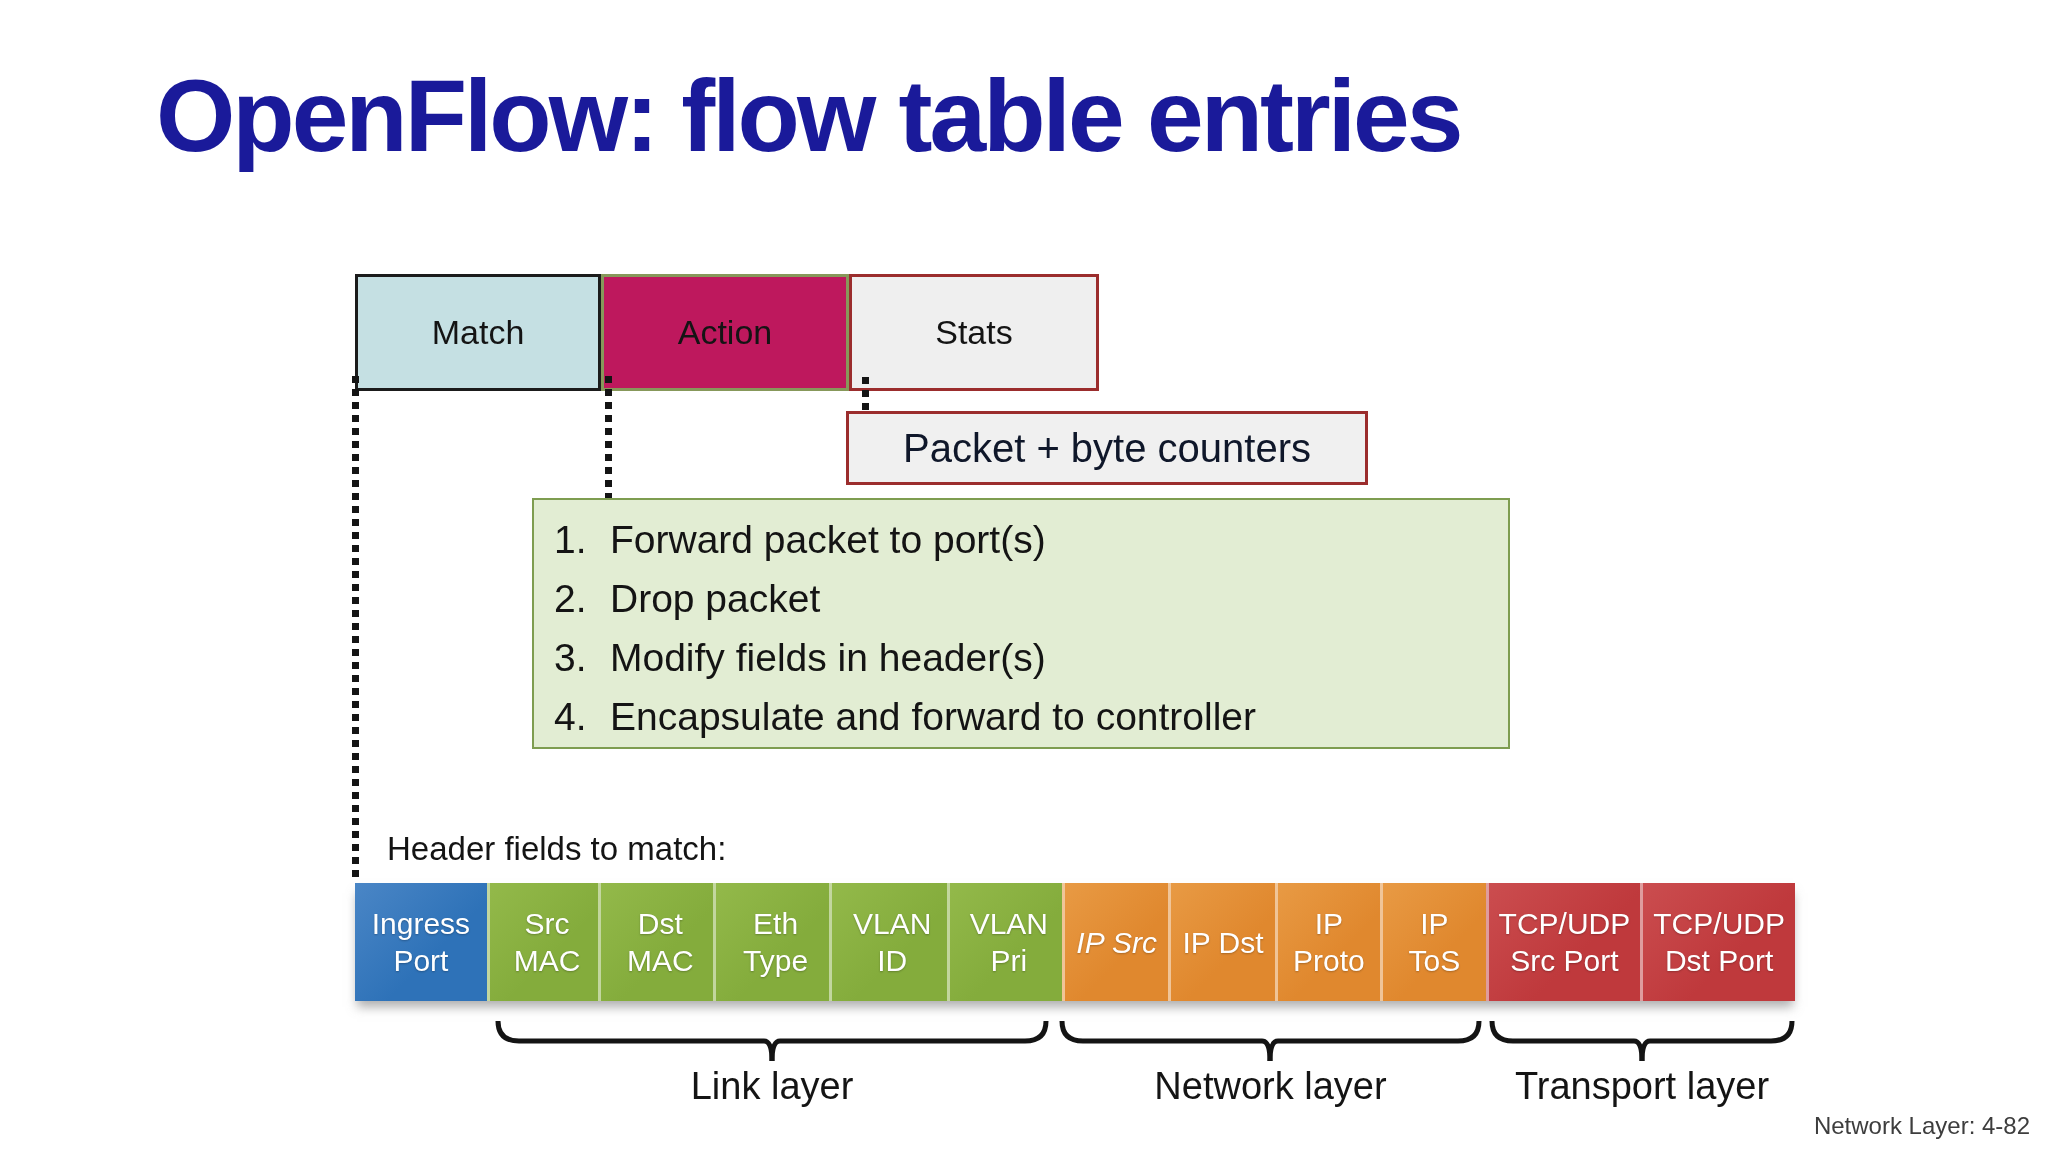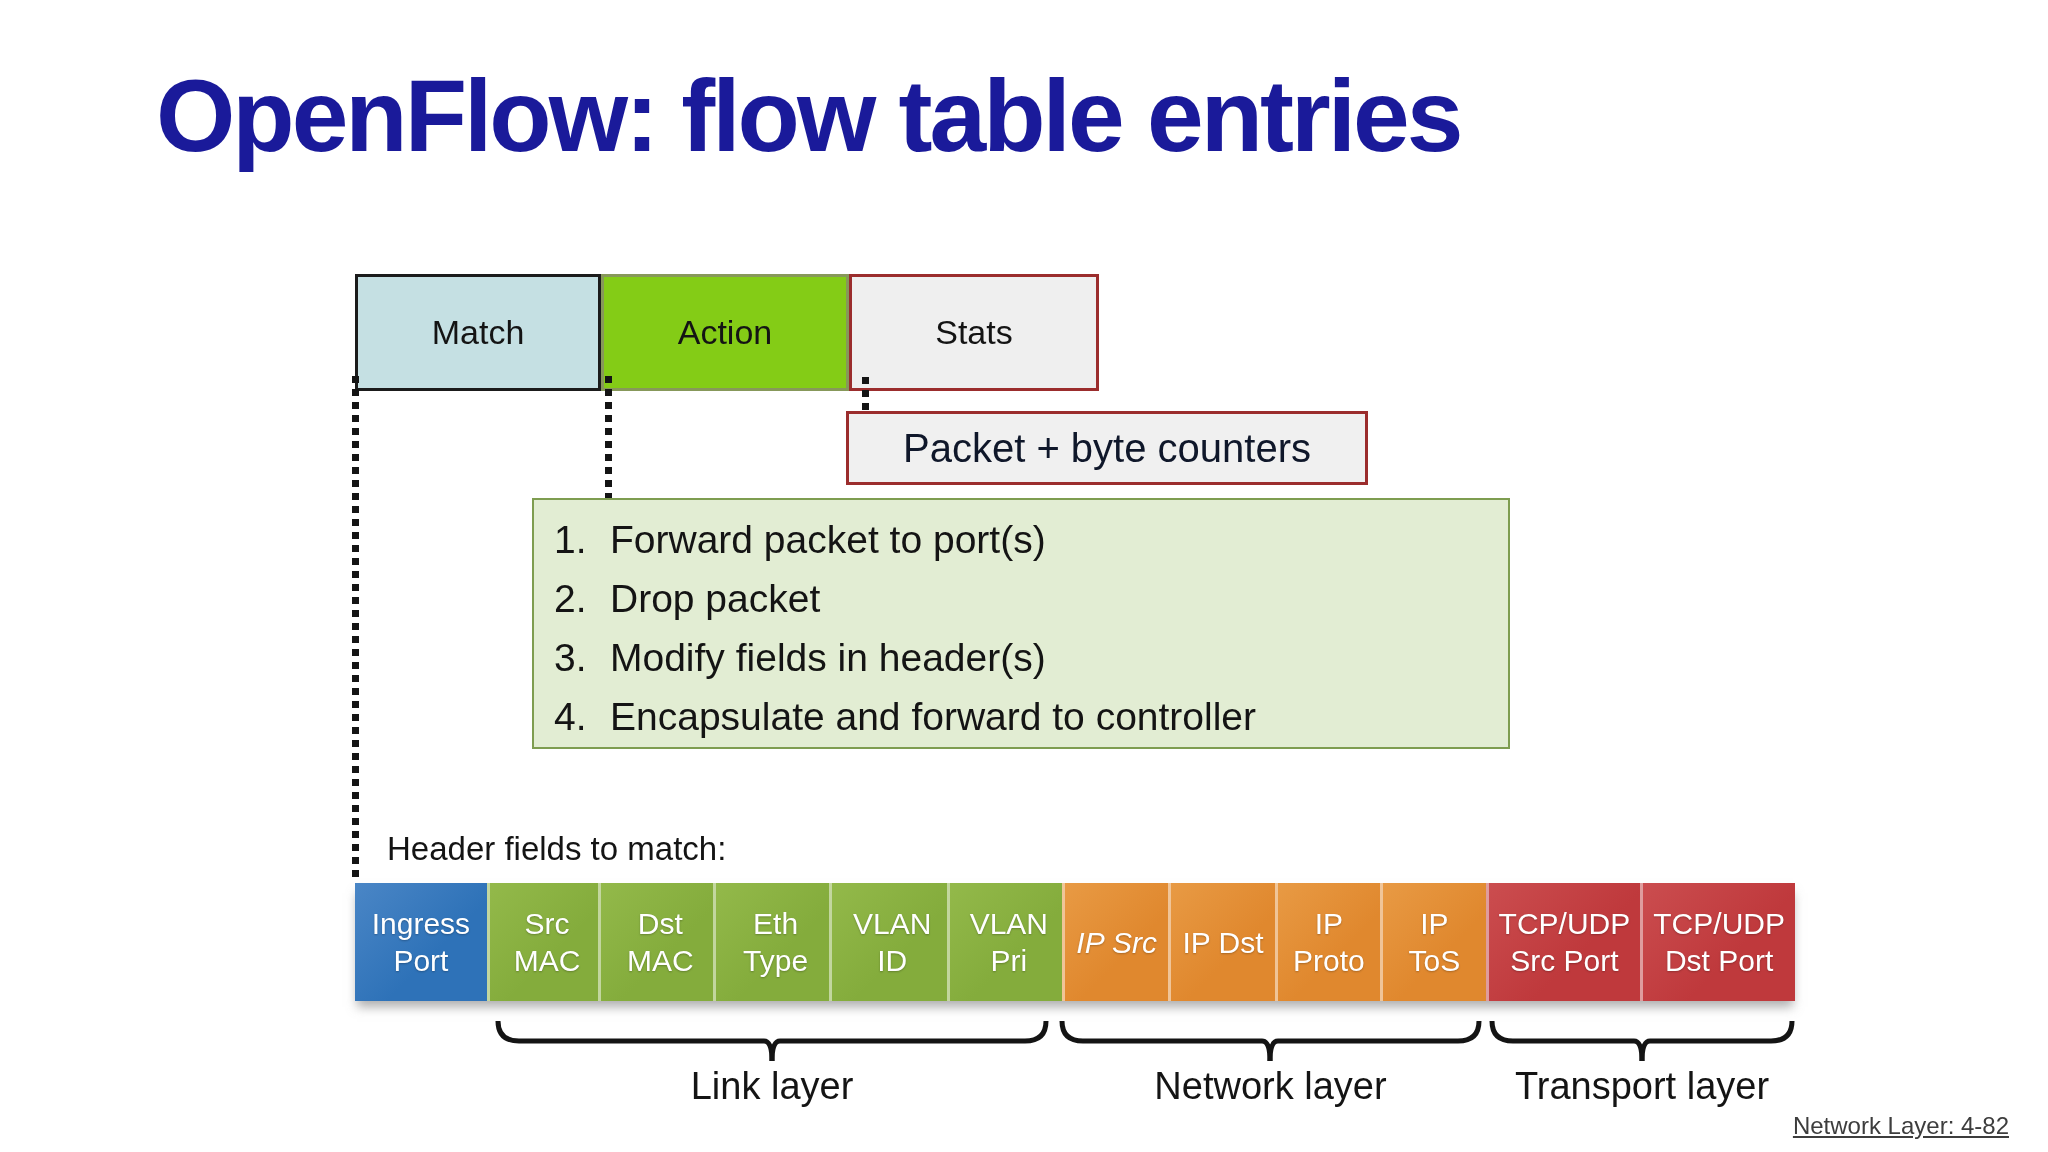--- a/index.html
+++ b/index.html
@@ -31,21 +31,21 @@
     top: 256px;
     height: 117px;
     display: flex;
     align-items: center;
     justify-content: center;
     font-size: 34px;
     color: #141414;
     margin-top: 18px;
   }
   .ft-match  { left: 355px; width: 246px; background: #c5e0e3; border: 3px solid #1b1b1b; }
-  .ft-action { left: 601px; width: 248px; background: #84cc16; border: 3px solid #87985a; }
+  .ft-action { left: 601px; width: 248px; background: #be185d; border: 3px solid #87985a; }
   .ft-stats  { left: 849px; width: 250px; background: #efefef; border: 3px solid #9b2d2d; }
 
   
   .dotted {
     position: absolute;
     width: 7px;
     background: repeating-linear-gradient(to bottom, #141414 0 7px, transparent 7px 13px);
   }
   .dot-match  { left: 352px; top: 376px; height: 504px; }
   .dot-action { left: 605px; top: 376px; height: 122px; }
@@ -126,25 +126,24 @@
   .layer-label {
     display: inline-block;
     margin-top: 2px;
     font-size: 38px;
     color: #141414;
     white-space: nowrap;
   }
 
   .footer {
     position: absolute;
-    right: 23px; top: 1112px;
+    right: 2px; top: 1112px;
     font-size: 24px;
     color: #3d3d3d;
     white-space: nowrap;
-    text-decoration: underline;
   }
 </style>
 </head>
 <body>
 
 <div class="slide">
 
   <div class="title">OpenFlow: flow table entries</div>
 
   <div class="ft-box ft-match">

